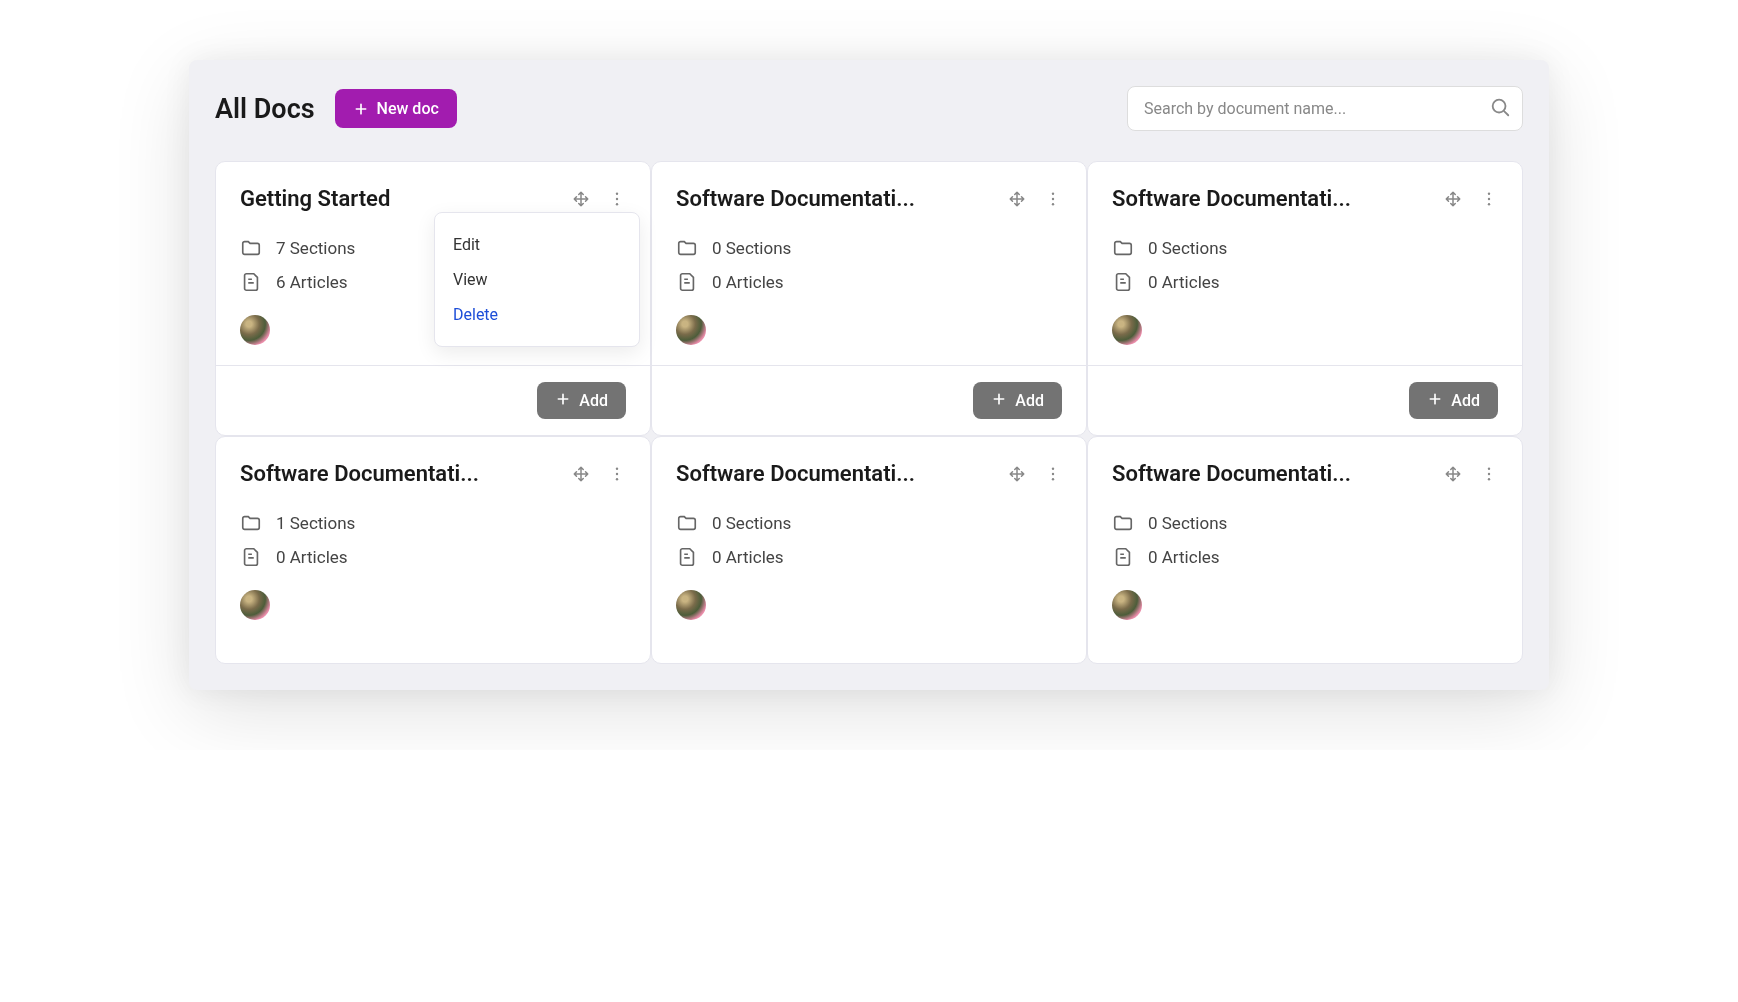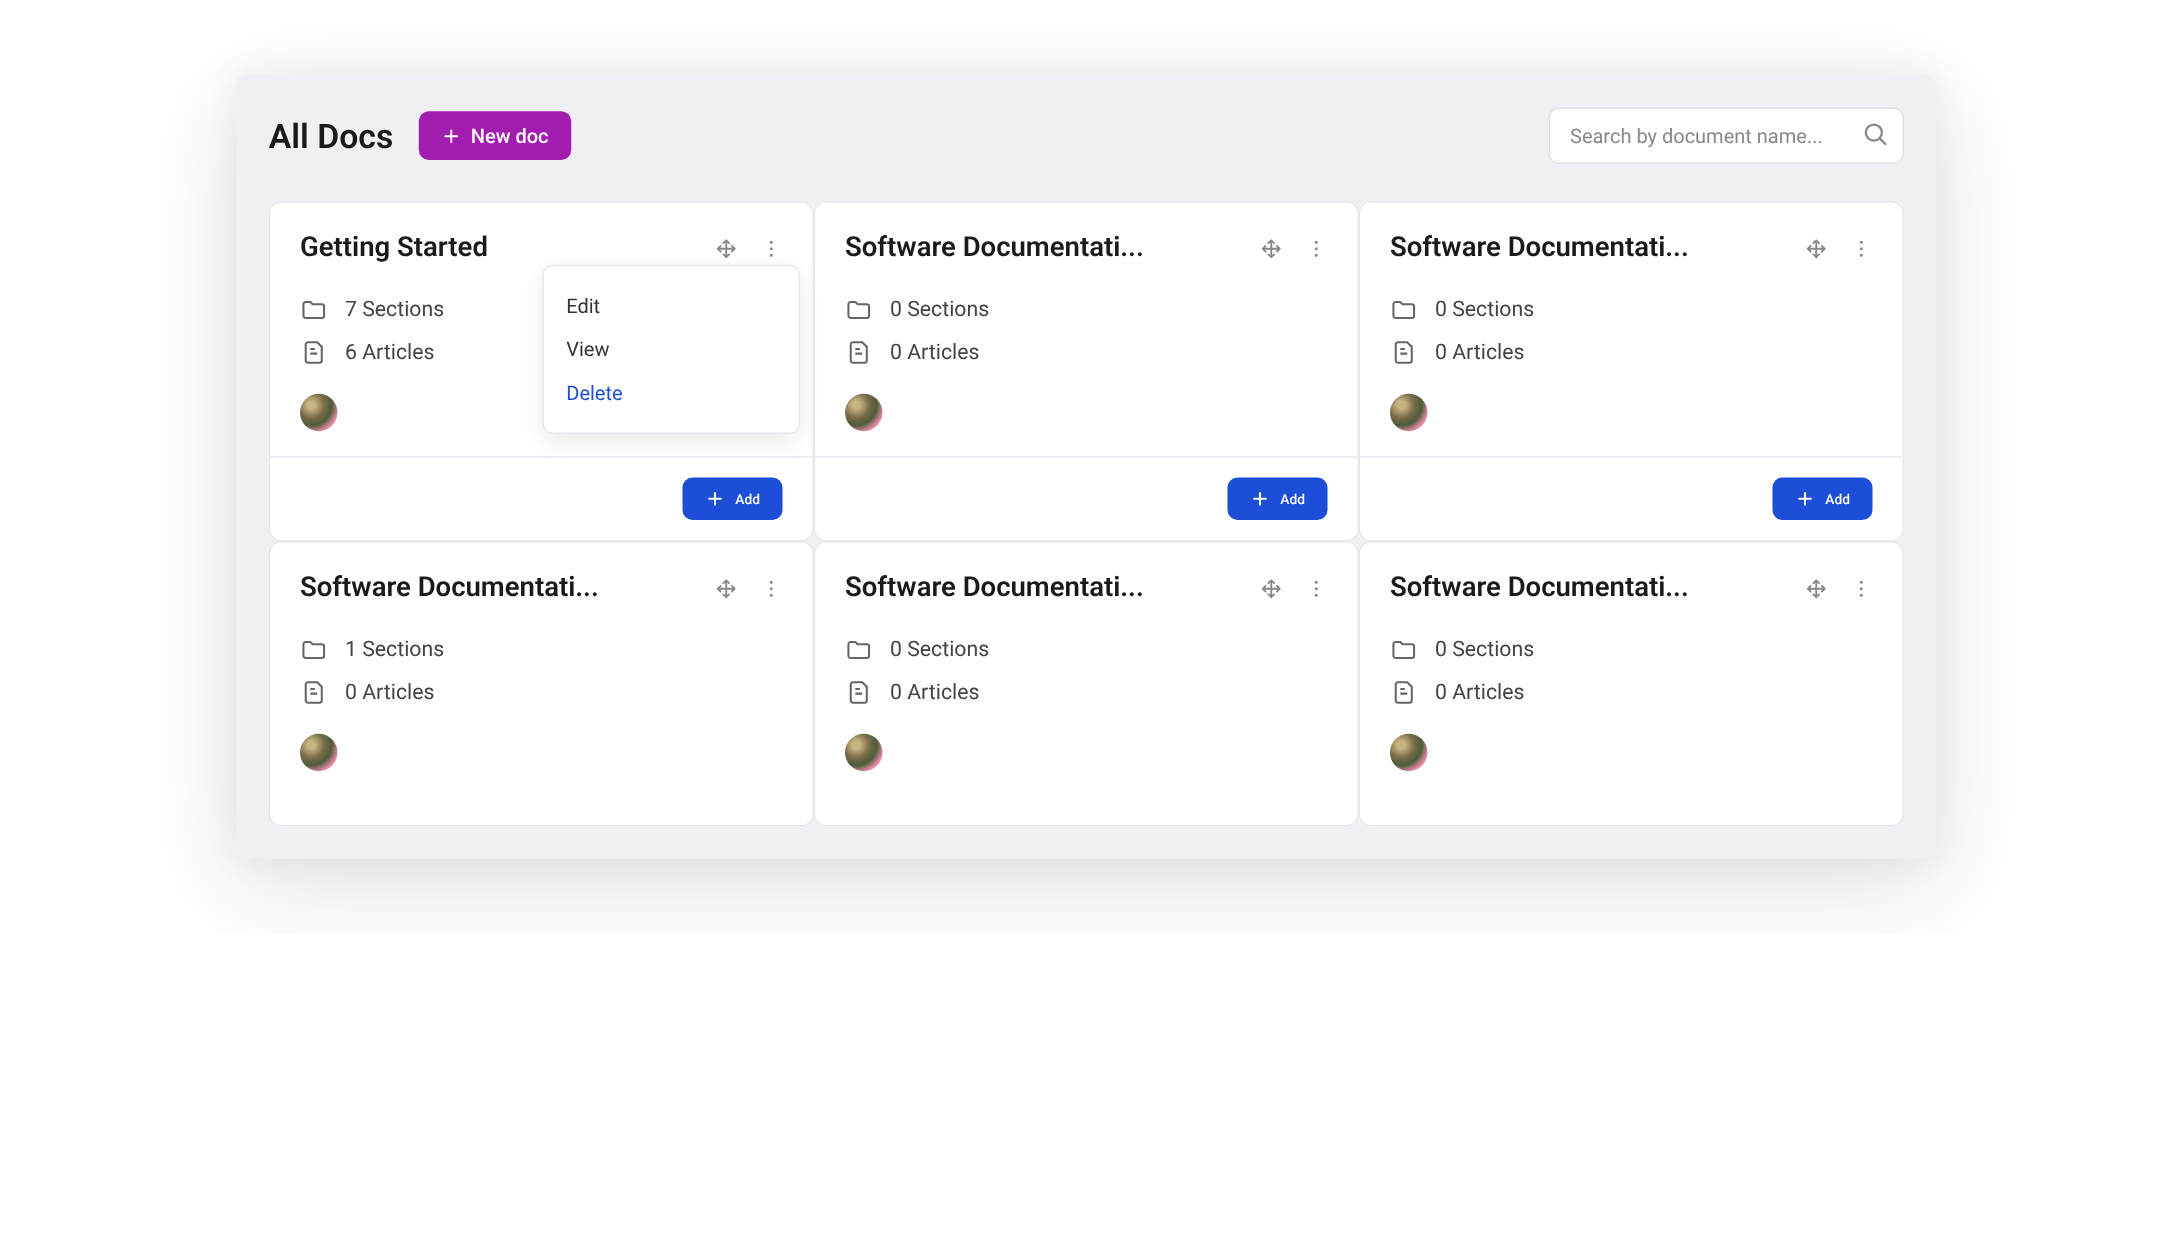--- a/index.html
+++ b/index.html
@@ -3,39 +3,39 @@
 <meta charset="utf-8">
 <style>
 * { margin: 0; padding: 0; box-sizing: border-box; font-family: -apple-system, BlinkMacSystemFont, "Segoe UI", Roboto, sans-serif; }
 body { background: #fff; display: flex; justify-content: center; align-items: flex-start; padding: 60px 20px; }
 .app-frame { width: 1360px; background: #f0f0f4; border-radius: 8px; box-shadow: 0 20px 80px rgba(0,0,0,0.12), 0 0 30px rgba(0,0,0,0.06); padding-bottom: 0; overflow: hidden; }
 .header { display: flex; align-items: center; justify-content: space-between; padding: 26px 26px 30px 26px; }
 .header-left { display: flex; align-items: center; gap: 20px; }
 .page-title { font-size: 27px; font-weight: 600; color: #1a1a1a; }
 .new-doc-btn { display: flex; align-items: center; gap: 8px; background: #a21caf; color: #fff; border: none; border-radius: 8px; padding: 10px 18px; font-size: 16px; font-weight: 500; cursor: pointer; }
 .new-doc-btn svg { width: 16px; height: 16px; }
-.search-box { position: relative; width: 284px; }
+.search-box { position: relative; width: 396px; }
 .search-input { width: 100%; border: 1px solid #ddd; border-radius: 8px; padding: 12px 44px 12px 16px; font-size: 16px; color: #555; background: #fff; }
 .search-input::placeholder { color: #888; }
 .search-icon-wrap { position: absolute; right: 12px; top: 50%; transform: translateY(-50%); color: #888; }
 .search-icon-wrap svg { width: 22px; height: 22px; }
 .grid { display: grid; grid-template-columns: repeat(3, 1fr); padding: 0 26px 26px 26px; }
 .card { background: #fff; border-radius: 10px; border: 1px solid #e5e5ed; position: relative; overflow: visible; }
 .card-body { padding: 24px 24px 20px 24px; }
 .card-head { display: flex; align-items: center; justify-content: space-between; margin-bottom: 26px; }
 .card-title { font-size: 22px; font-weight: 600; color: #1a1a1a; max-width: 260px; white-space: nowrap; overflow: hidden; text-overflow: ellipsis; }
 .card-actions { display: flex; align-items: center; gap: 18px; color: #888; }
 .card-actions .icon-btn { cursor: pointer; color: #888; }
 .card-actions svg { width: 18px; height: 18px; display: block; }
 .stats { display: flex; flex-direction: column; gap: 12px; margin-bottom: 22px; }
 .stat { display: flex; align-items: center; gap: 14px; font-size: 17px; color: #444; }
 .stat svg { width: 22px; height: 22px; color: #666; }
 .avatar { width: 30px; height: 30px; border-radius: 50%; background: radial-gradient(circle at 30% 30%, #c9b482 10%, #7a6b4a 35%, #4d5d3a 55%, #e88aa8 75%, #f7d8d0 95%); }
 .card-footer { border-top: 1px solid #e5e5ed; padding: 16px 24px; display: flex; justify-content: flex-end; }
-.add-btn { display: flex; align-items: center; gap: 8px; background: #1d4ed8; color: #fff; border: none; border-radius: 8px; padding: 9px 18px; font-size: 11px; font-weight: 500; cursor: pointer; }
+.add-btn { display: flex; gap: 8px; background: #737373; color: #fff; border: none; border-radius: 8px; padding: 9px 18px; font-size: 16px; font-weight: 500; cursor: pointer; }
 .add-btn svg { width: 16px; height: 16px; }
 .dropdown { position: absolute; top: 50px; right: 10px; background: #fff; border: 1px solid #e5e5ed; border-radius: 8px; box-shadow: 0 6px 20px rgba(0,0,0,0.08); padding: 14px 10px; min-width: 206px; z-index: 10; }
 .dropdown-item { padding: 8px 8px; font-size: 16px; color: #333; cursor: pointer; border-radius: 4px; }
 .dropdown-item.highlight { border: 2px solid #e8492a; color: #333; }
 .dropdown-item.danger { color: #1d4ed8; }
 .truncate-row2 { height: 228px; }
 </style>
 </head>
 <body>
 

